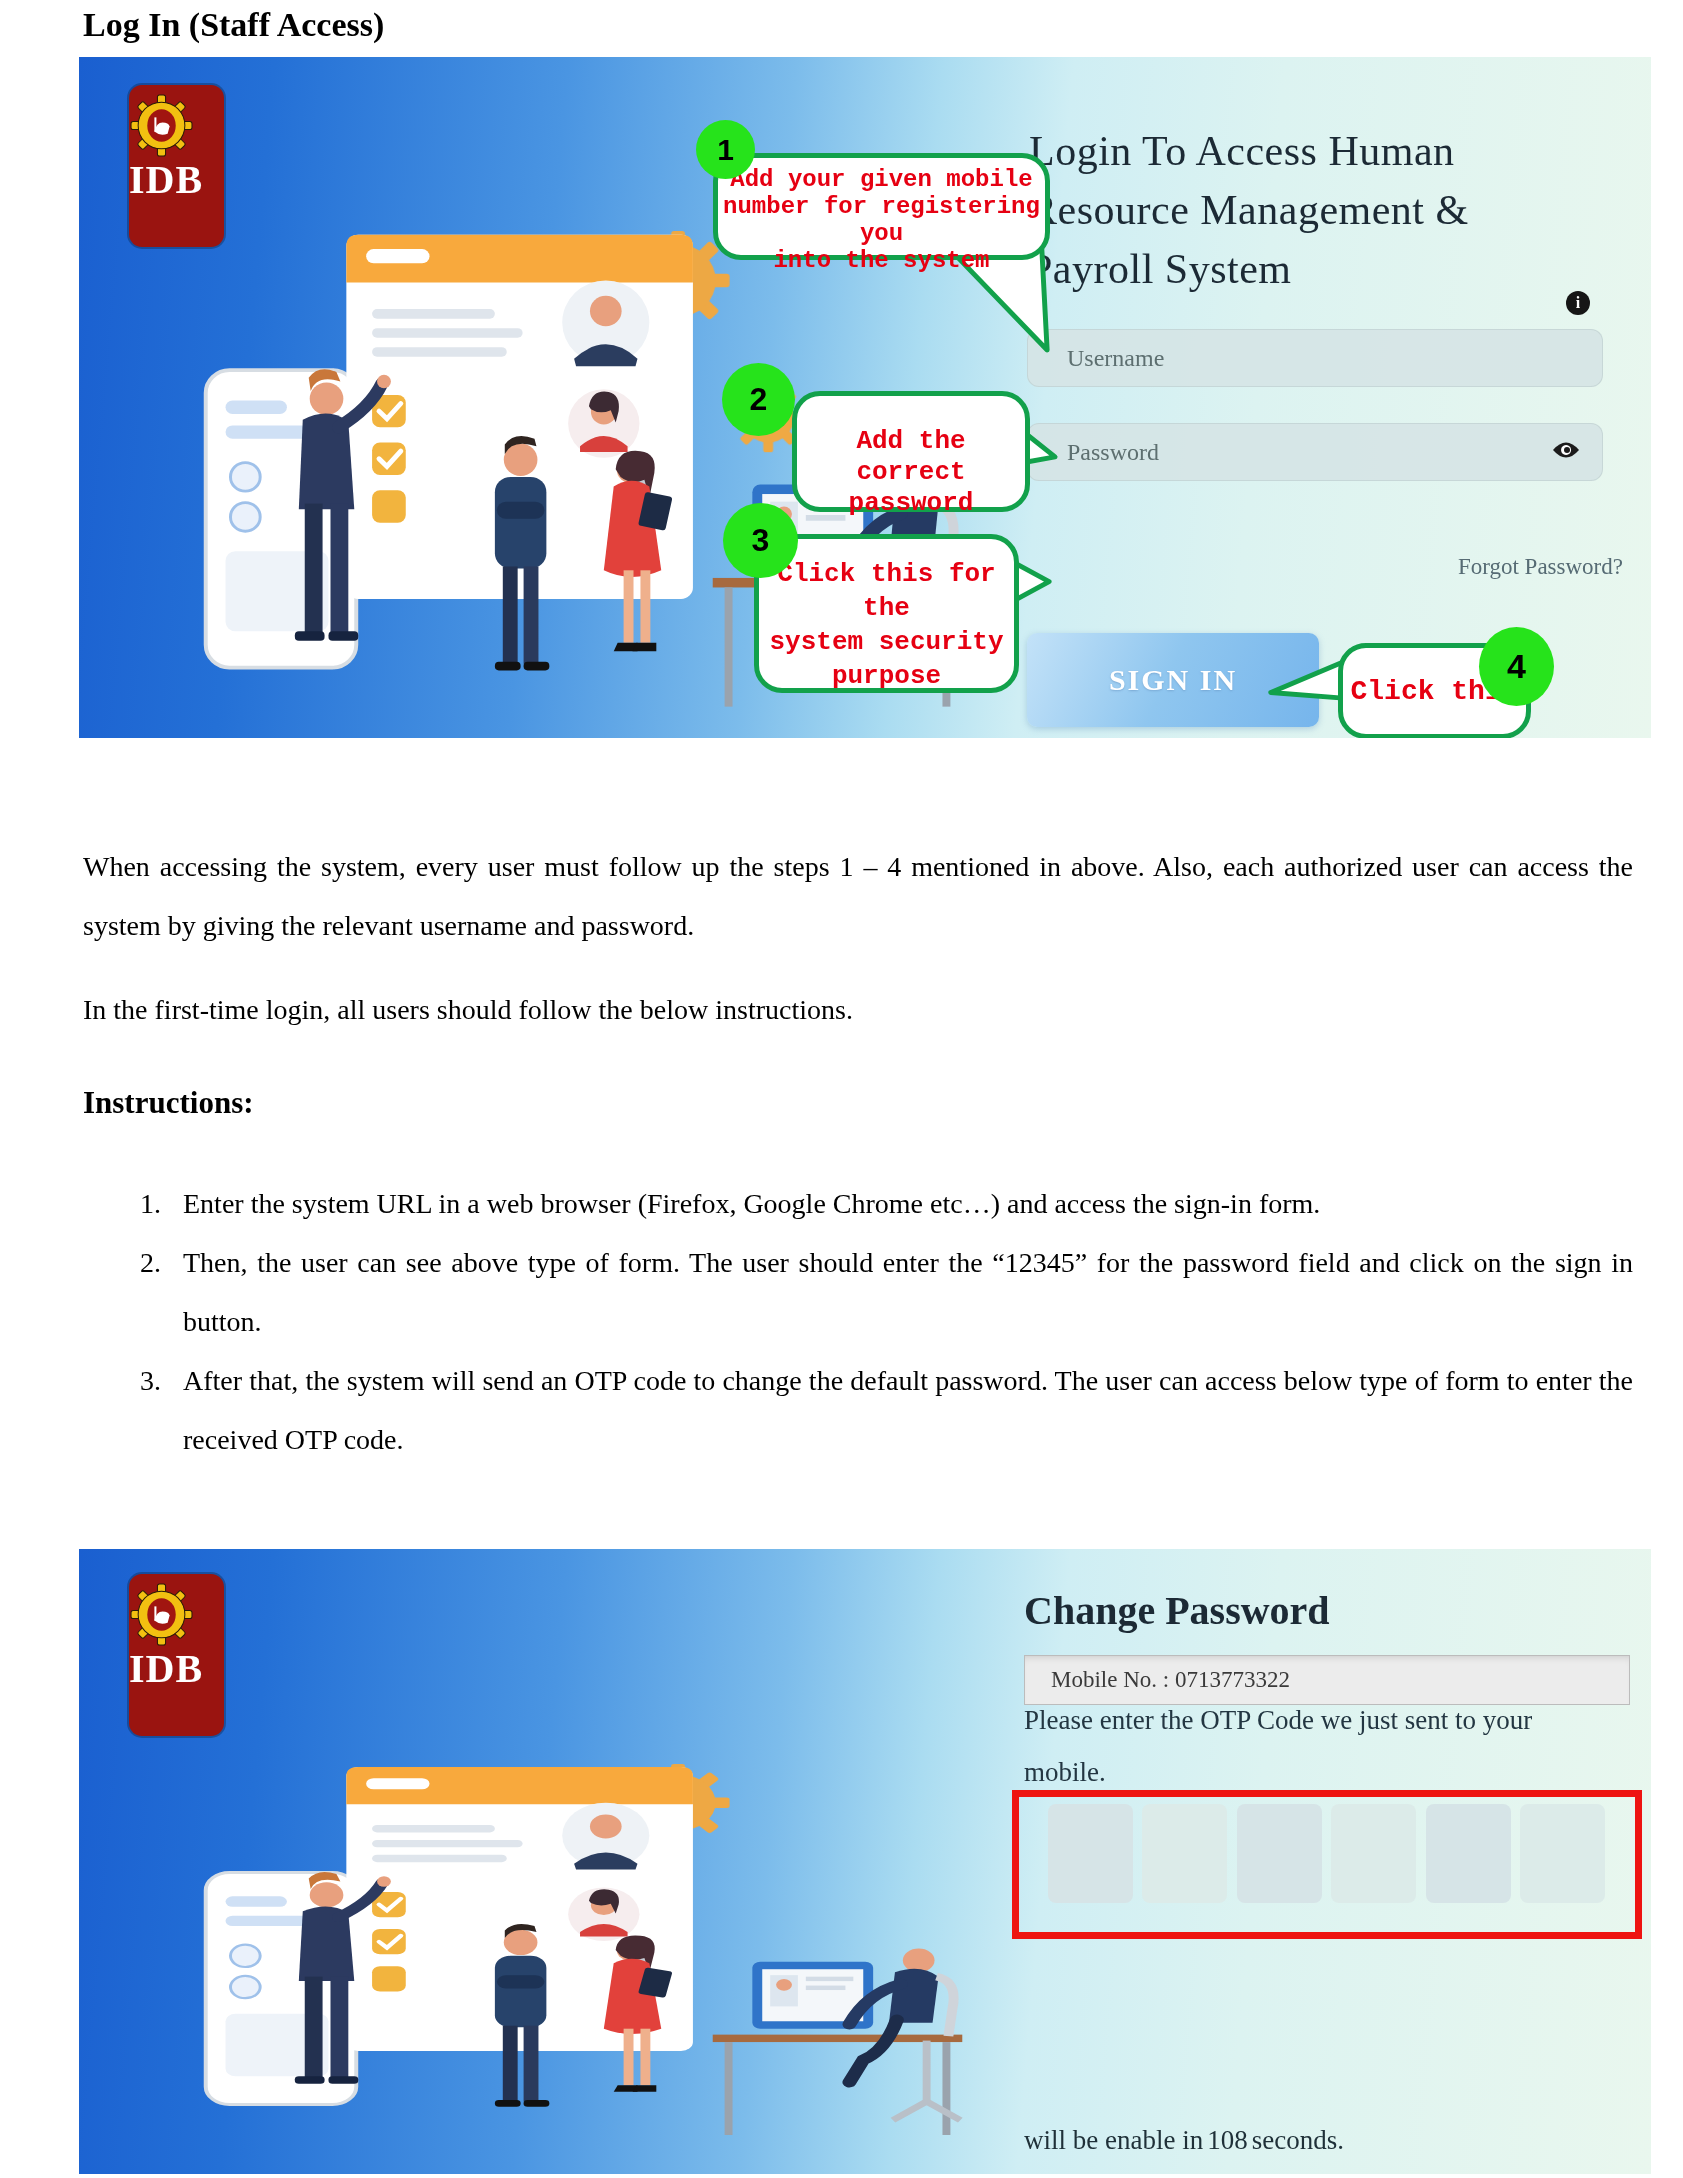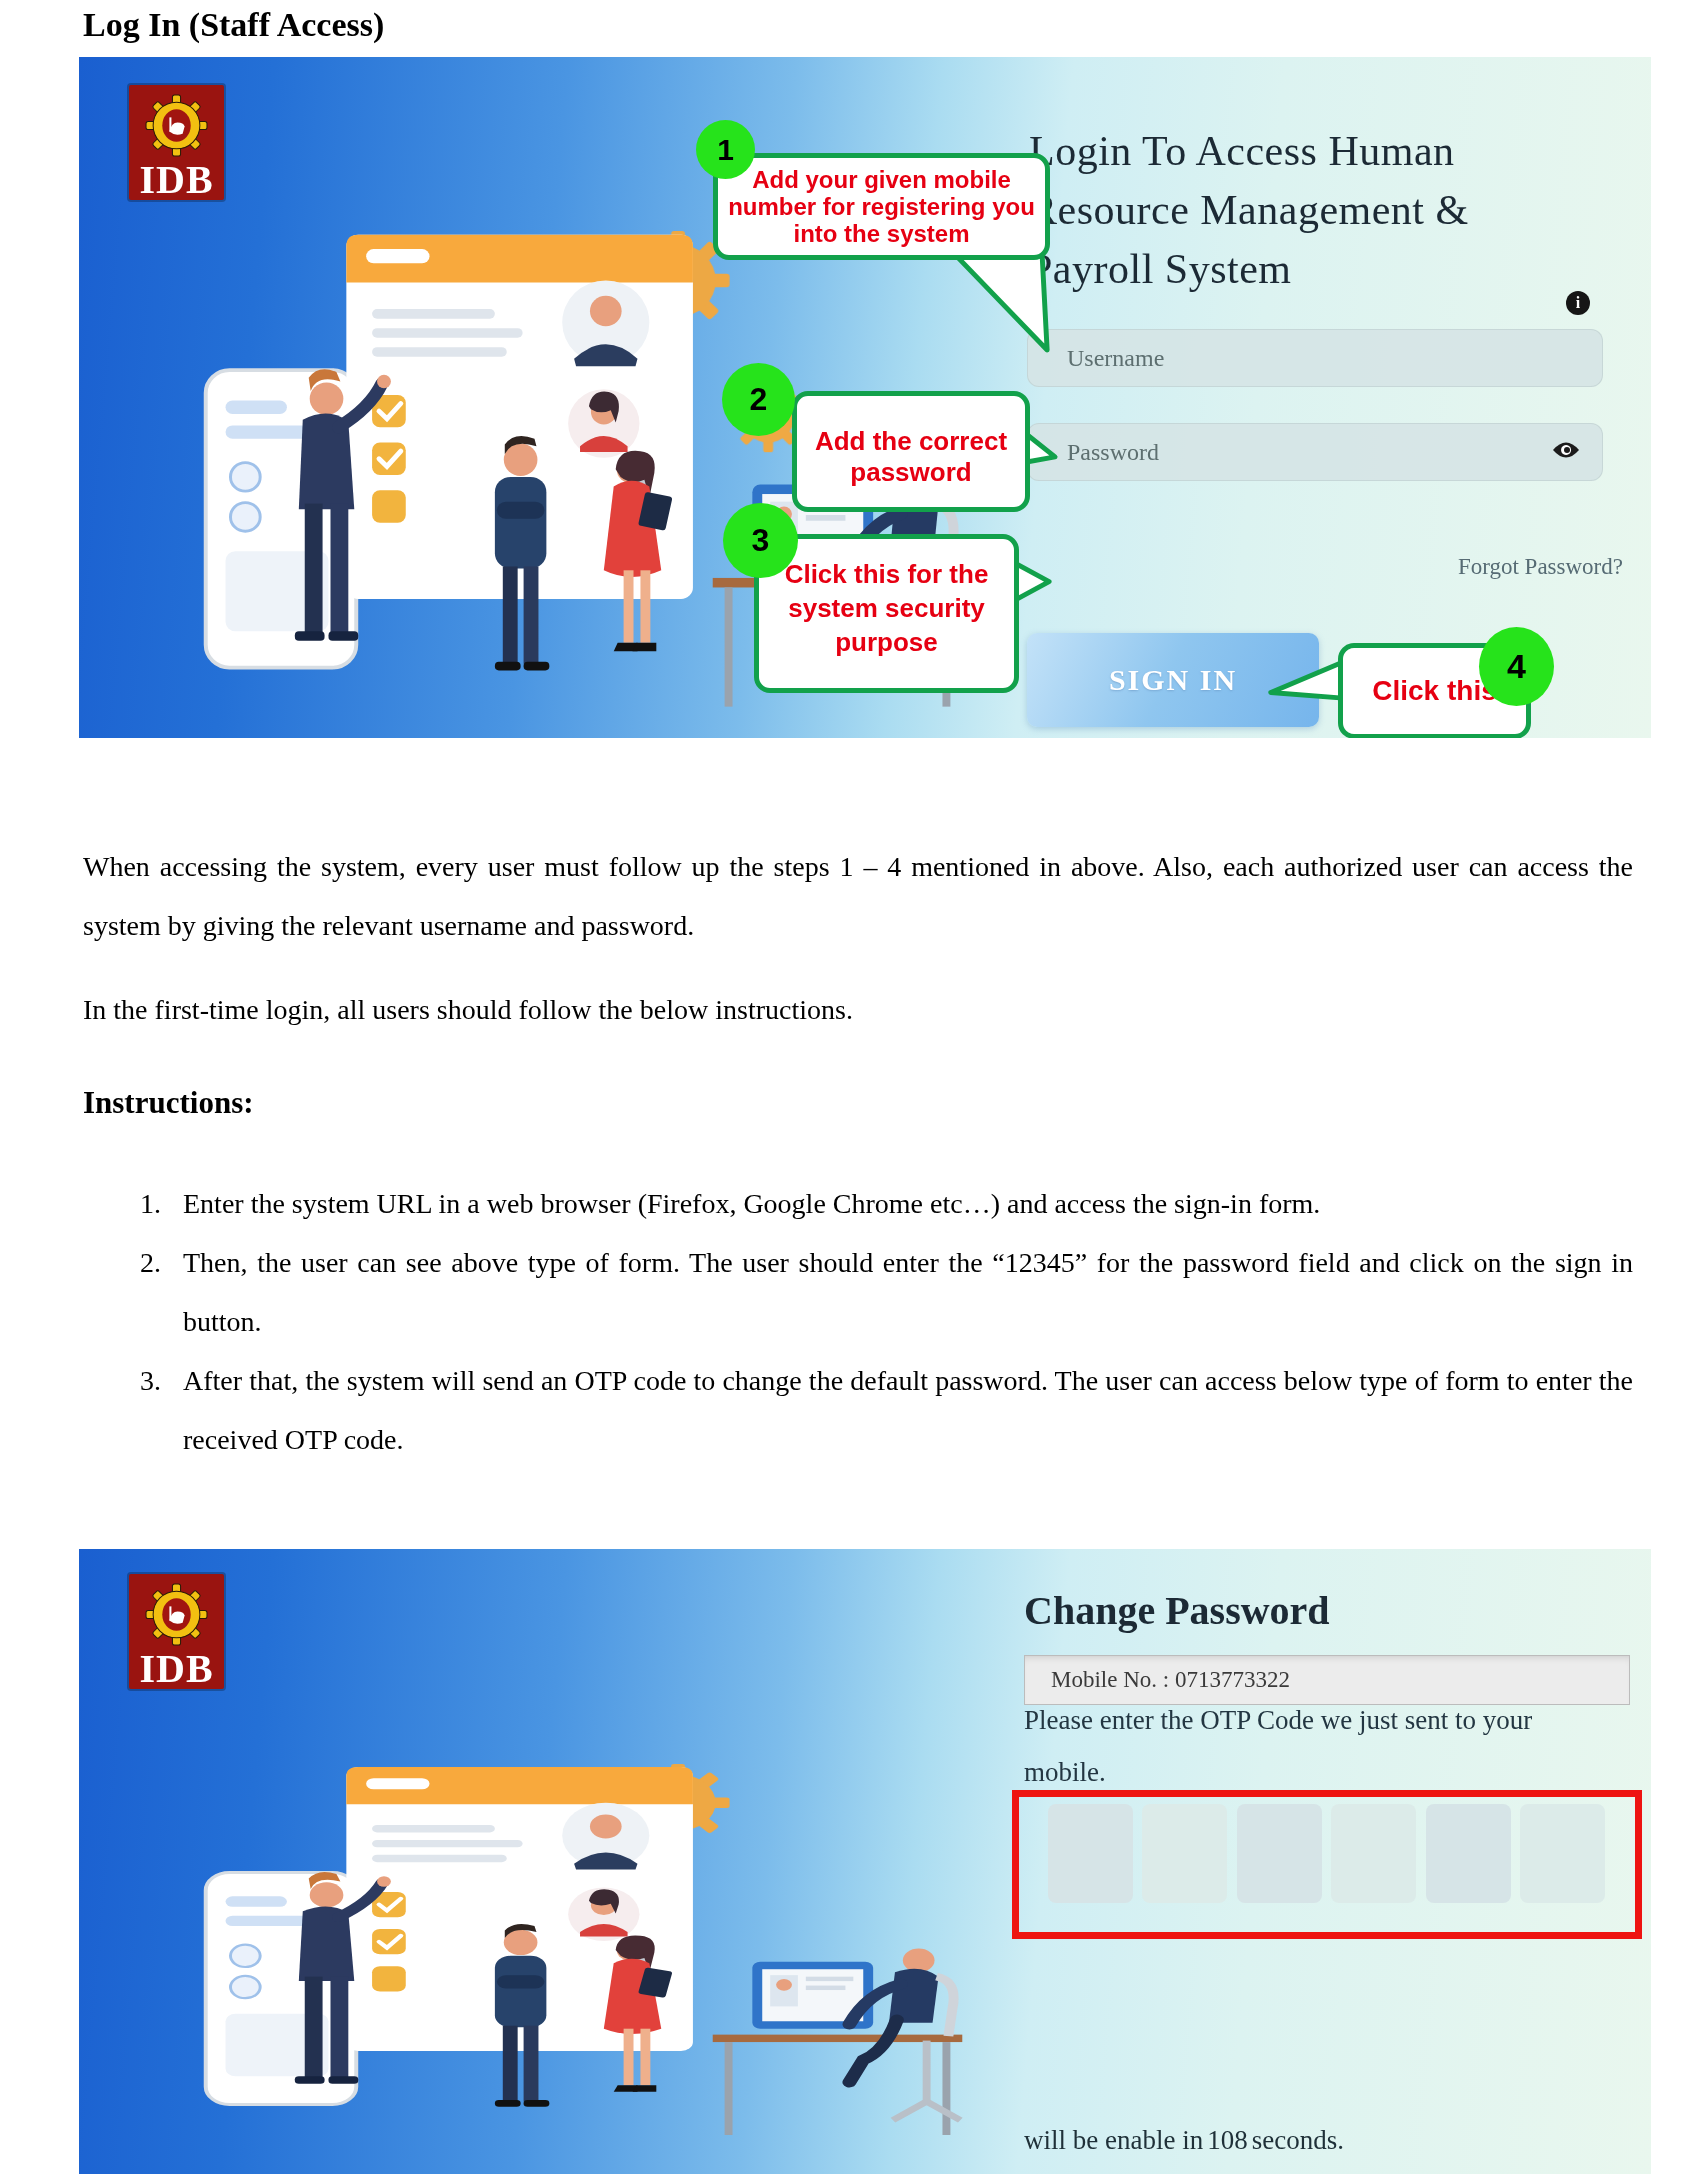--- a/index.html
+++ b/index.html
@@ -8,22 +8,22 @@
   .page-title{position:absolute;left:83px;top:6px;font-size:34px;font-weight:bold;margin:0;}
 
   
   .shot{position:absolute;left:79px;overflow:hidden;
         background:linear-gradient(95deg,#1a5fd0 0%,#2470d6 12%,#4a95e2 30%,#7cbceb 44%,
                    #aadcf1 53%,#cfeef4 61%,#dcf3f1 74%,#e9f7ee 100%);}
   .shot1{top:57px;width:1572px;height:681px;}
   .shot2{top:1549px;width:1572px;height:625px;}
 
   
-  .idb{position:absolute;left:50px;top:28px;width:95px;height:115px;background:#9a1410;
-       border-radius:2px;box-shadow:0 0 0 2px rgba(0,0,0,.25);text-align:center;}
+  .idb{position:absolute;left:50px;top:28px;width:95px;height:162px;background:#9a1410;
+       border-radius:13px;box-shadow:0 0 0 2px rgba(0,0,0,.25);text-align:left;}
   .shot2 .idb{top:25px;}
   .idb svg{margin-top:8px;}
   .idb-label{color:#fff;font-size:40px;font-weight:bold;letter-spacing:1px;line-height:1;
              font-family:"Liberation Serif",serif;margin-top:-2px;}
 
   .illus{position:absolute;left:99px;top:111px;}
   .shot2 .illus{top:166px;}
 
   
   .login-title{position:absolute;left:950px;top:65px;width:515px;
@@ -54,22 +54,22 @@
   .big-btn{position:absolute;border-radius:10px;text-align:center;color:#fff;font-weight:bold;
            font-family:"Liberation Serif",serif;letter-spacing:2px;
            background:linear-gradient(115deg,#c3e2f8 0%,#8fc6ef 48%,#76b5ec 100%);
            box-shadow:0 2px 6px rgba(90,140,190,.35);
            display:flex;align-items:center;justify-content:center;
            text-shadow:0 1px 2px rgba(110,155,200,.7);}
   .signin{left:948px;top:576px;width:292px;height:94px;font-size:30px;}
 
   
   .co-tails{position:absolute;left:0;top:0;pointer-events:none;}
-  .callout{position:absolute;background:#fff;border:5px solid #12a14b;border-radius:16px;
-           text-align:center;color:#e60012;font-family:Liberation Sans, sans-serif;font-weight:bold;}
+  .callout{position:absolute;background:#fff;border:5px solid #12a14b;border-radius:28px;
+           text-align:center;color:#e60012;font-family:Liberation Mono, monospace;font-weight:bold;}
   .co1{left:634px;top:96px;width:327px;height:89px;font-size:24px;line-height:27px;padding-top:8px;box-sizing:content-box;}
   .co2{left:713px;top:334px;width:228px;height:81px;font-size:26px;line-height:31px;padding-top:30px;}
   .co3{left:675px;top:477px;width:255px;height:131px;font-size:26px;line-height:34px;padding-top:18px;}
   .co4{left:1259px;top:586px;width:183px;height:86px;font-size:28px;display:flex;align-items:center;justify-content:center;}
   .step-circle{position:absolute;border-radius:50%;background:#26e31b;color:#000;
                font-family:"Liberation Sans",sans-serif;font-weight:bold;
                display:flex;align-items:center;justify-content:center;}
   .sc1{left:617px;top:63px;width:59px;height:59px;font-size:30px;}
   .sc2{left:643px;top:306px;width:73px;height:73px;font-size:32px;}
   .sc3{left:644px;top:446px;width:75px;height:75px;font-size:32px;}

